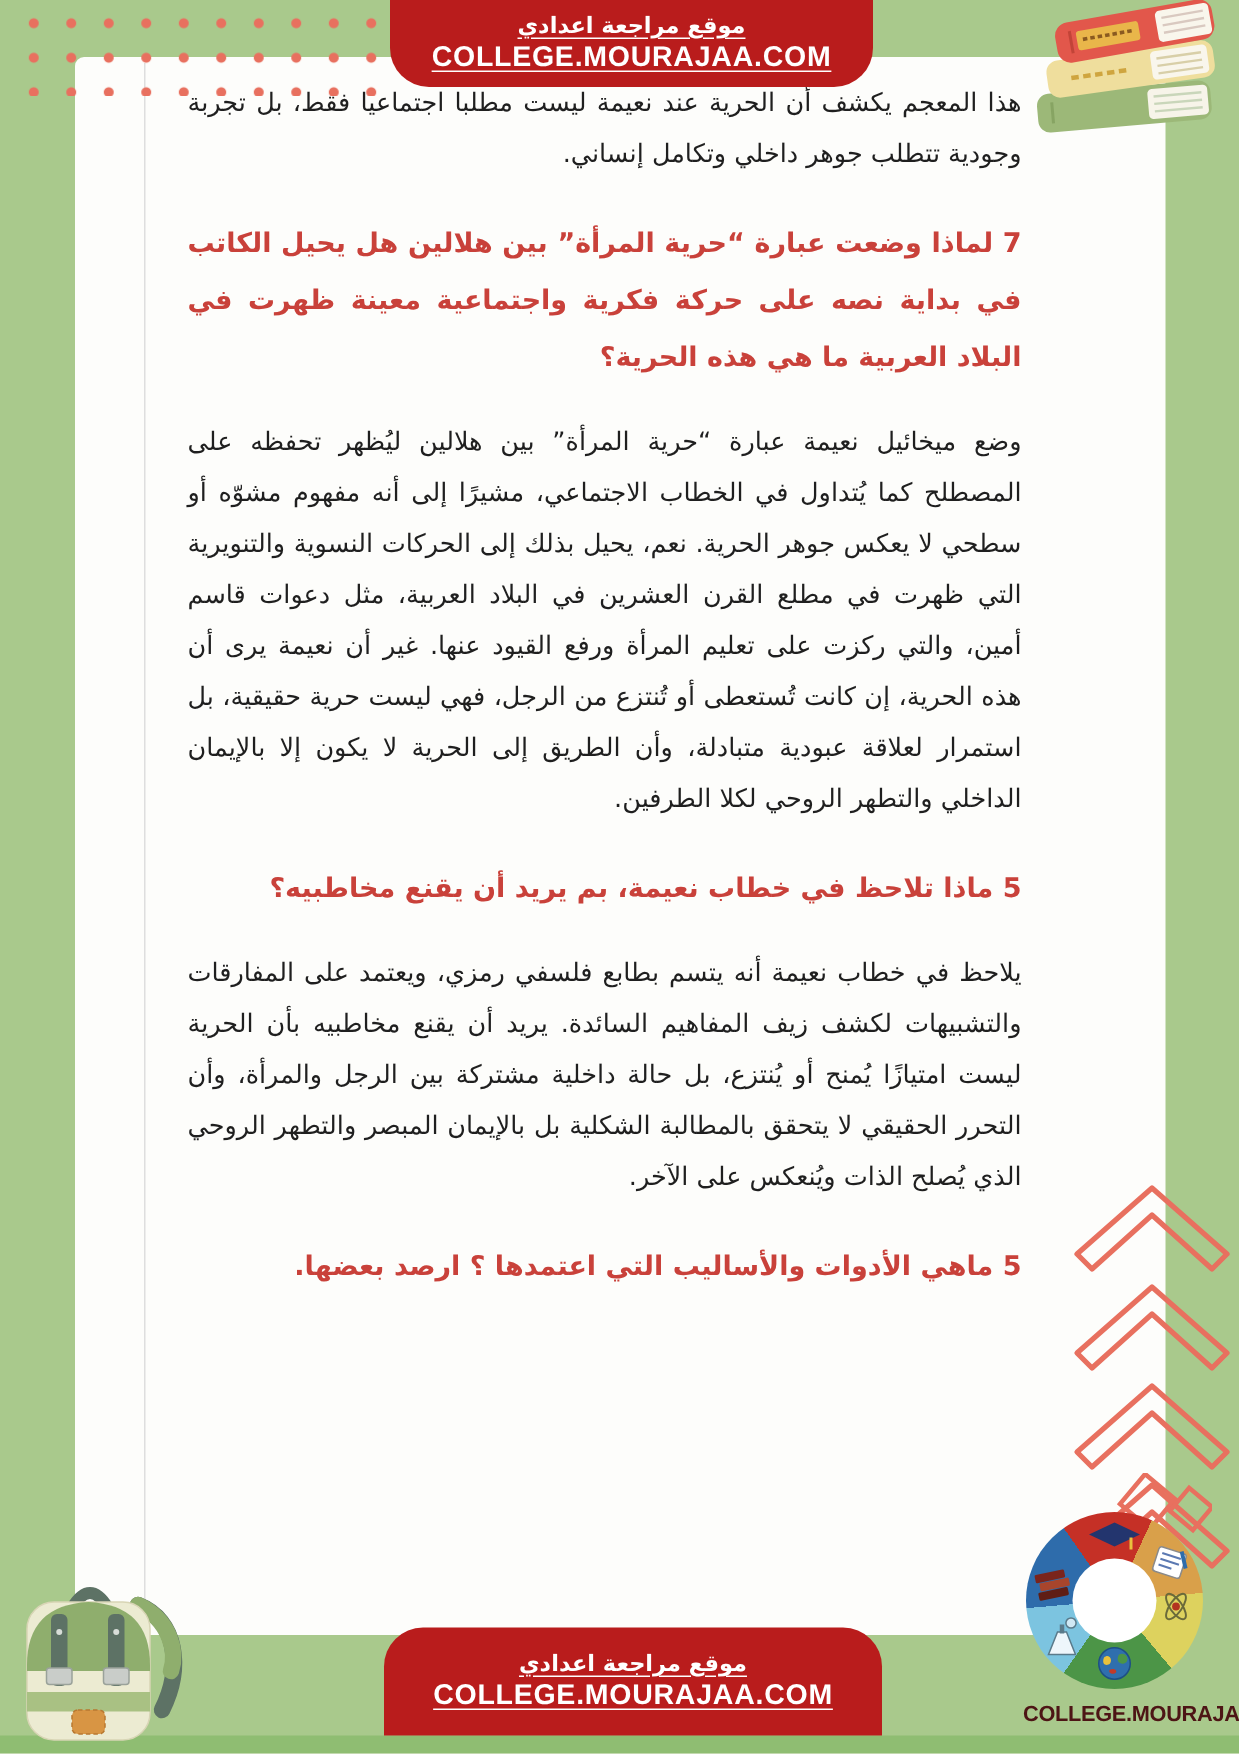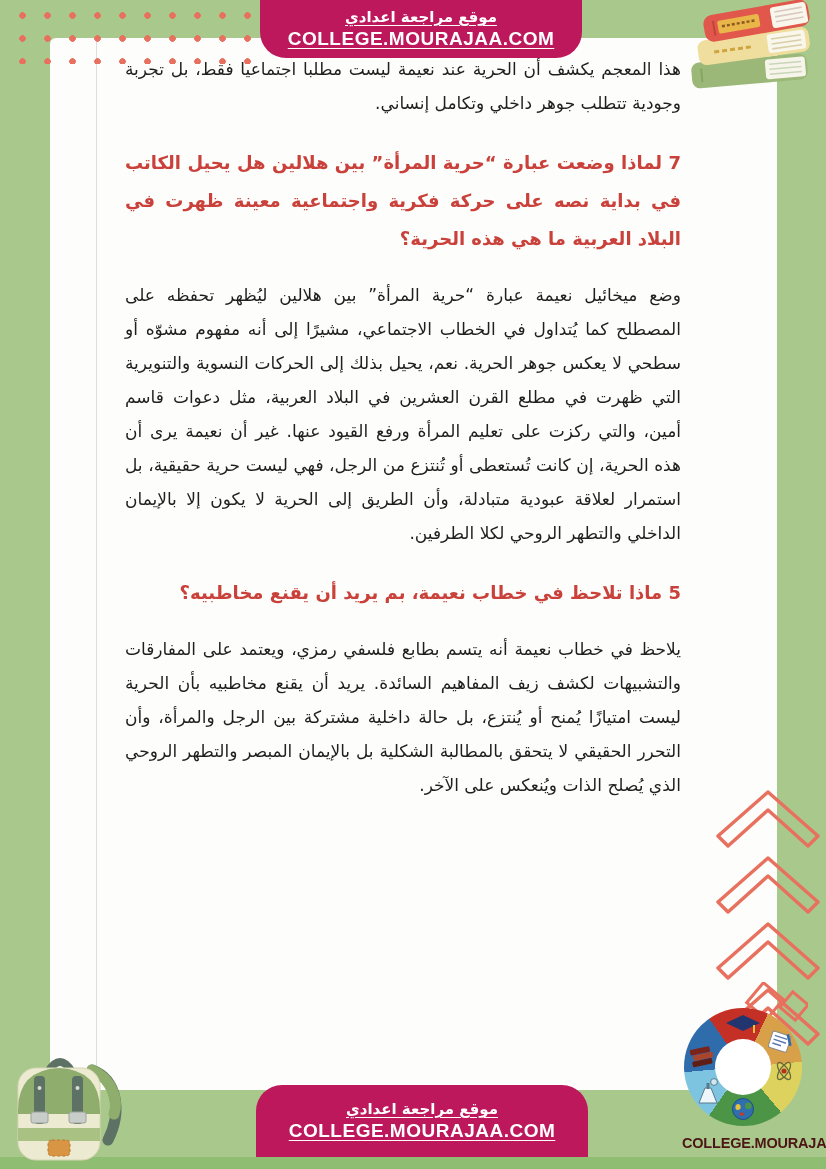--- a/index.html
+++ b/index.html
@@ -12,21 +12,21 @@
   .white-panel{
     position:absolute;left:50px;top:38px;width:727px;height:1052px;
     background:#fdfdfb;border-radius:6px;
   }
   .margin-line{
     position:absolute;left:96px;top:42px;width:1px;height:1044px;
     background:#dedede;
   }
   
   .banner{
-    position:absolute;background:#be185d;
+    position:absolute;background:#b91c1c;
     display:flex;flex-direction:column;align-items:center;justify-content:center;
     gap:2px;z-index:5;
   }
   .banner-top{left:260px;top:0;width:322px;height:58px;border-radius:0 0 26px 26px;}
   .banner-bottom{left:256px;top:1085px;width:332px;height:72px;border-radius:26px 26px 0 0;}
   .banner .ar{
     color:#fff;font-weight:bold;font-size:15px;text-decoration:underline;
     text-underline-offset:3px;direction:rtl;line-height:18px;
   }
   .banner .en{
@@ -122,20 +122,21 @@
 
 <div class="content">
   <p>هذا المعجم يكشف أن الحرية عند نعيمة ليست مطلبا اجتماعيا فقط، بل تجربة وجودية تتطلب جوهر داخلي وتكامل إنساني.</p>
 
   <h2>7 لماذا وضعت عبارة “حرية المرأة” بين هلالين هل يحيل الكاتب في بداية نصه على حركة فكرية واجتماعية معينة ظهرت في البلاد العربية ما هي هذه الحرية؟</h2>
   <p>وضع ميخائيل نعيمة عبارة “حرية المرأة” بين هلالين ليُظهر تحفظه على المصطلح كما يُتداول في الخطاب الاجتماعي، مشيرًا إلى أنه مفهوم مشوّه أو سطحي لا يعكس جوهر الحرية. نعم، يحيل بذلك إلى الحركات النسوية والتنويرية التي ظهرت في مطلع القرن العشرين في البلاد العربية، مثل دعوات قاسم أمين، والتي ركزت على تعليم المرأة ورفع القيود عنها. غير أن نعيمة يرى أن هذه الحرية، إن كانت تُستعطى أو تُنتزع من الرجل، فهي ليست حرية حقيقية، بل استمرار لعلاقة عبودية متبادلة، وأن الطريق إلى الحرية لا يكون إلا بالإيمان الداخلي والتطهر الروحي لكلا الطرفين.</p>
 
   <h2>5 ماذا تلاحظ في خطاب نعيمة، بم يريد أن يقنع مخاطبيه؟</h2>
   <p>يلاحظ في خطاب نعيمة أنه يتسم بطابع فلسفي رمزي، ويعتمد على المفارقات والتشبيهات لكشف زيف المفاهيم السائدة. يريد أن يقنع مخاطبيه بأن الحرية ليست امتيازًا يُمنح أو يُنتزع، بل حالة داخلية مشتركة بين الرجل والمرأة، وأن التحرر الحقيقي لا يتحقق بالمطالبة الشكلية بل بالإيمان المبصر والتطهر الروحي الذي يُصلح الذات ويُنعكس على الآخر.</p>
 
+  <h2>5 ماهي الأدوات والأساليب التي اعتمدها ؟ ارصد بعضها.</h2>
 </div>
 
 <div class="chevrons">
   <svg width="112" height="64" viewBox="0 0 112 64">
     <polygon points="6,50 56,6 106,50 96,60 56,24 16,60" fill="none" stroke="#e8705f" stroke-width="3.5" stroke-linejoin="round"></polygon>
   </svg>
   <svg width="112" height="64" viewBox="0 0 112 64">
     <polygon points="6,50 56,6 106,50 96,60 56,24 16,60" fill="none" stroke="#e8705f" stroke-width="3.5" stroke-linejoin="round"></polygon>
   </svg>
   <svg width="112" height="64" viewBox="0 0 112 64">

